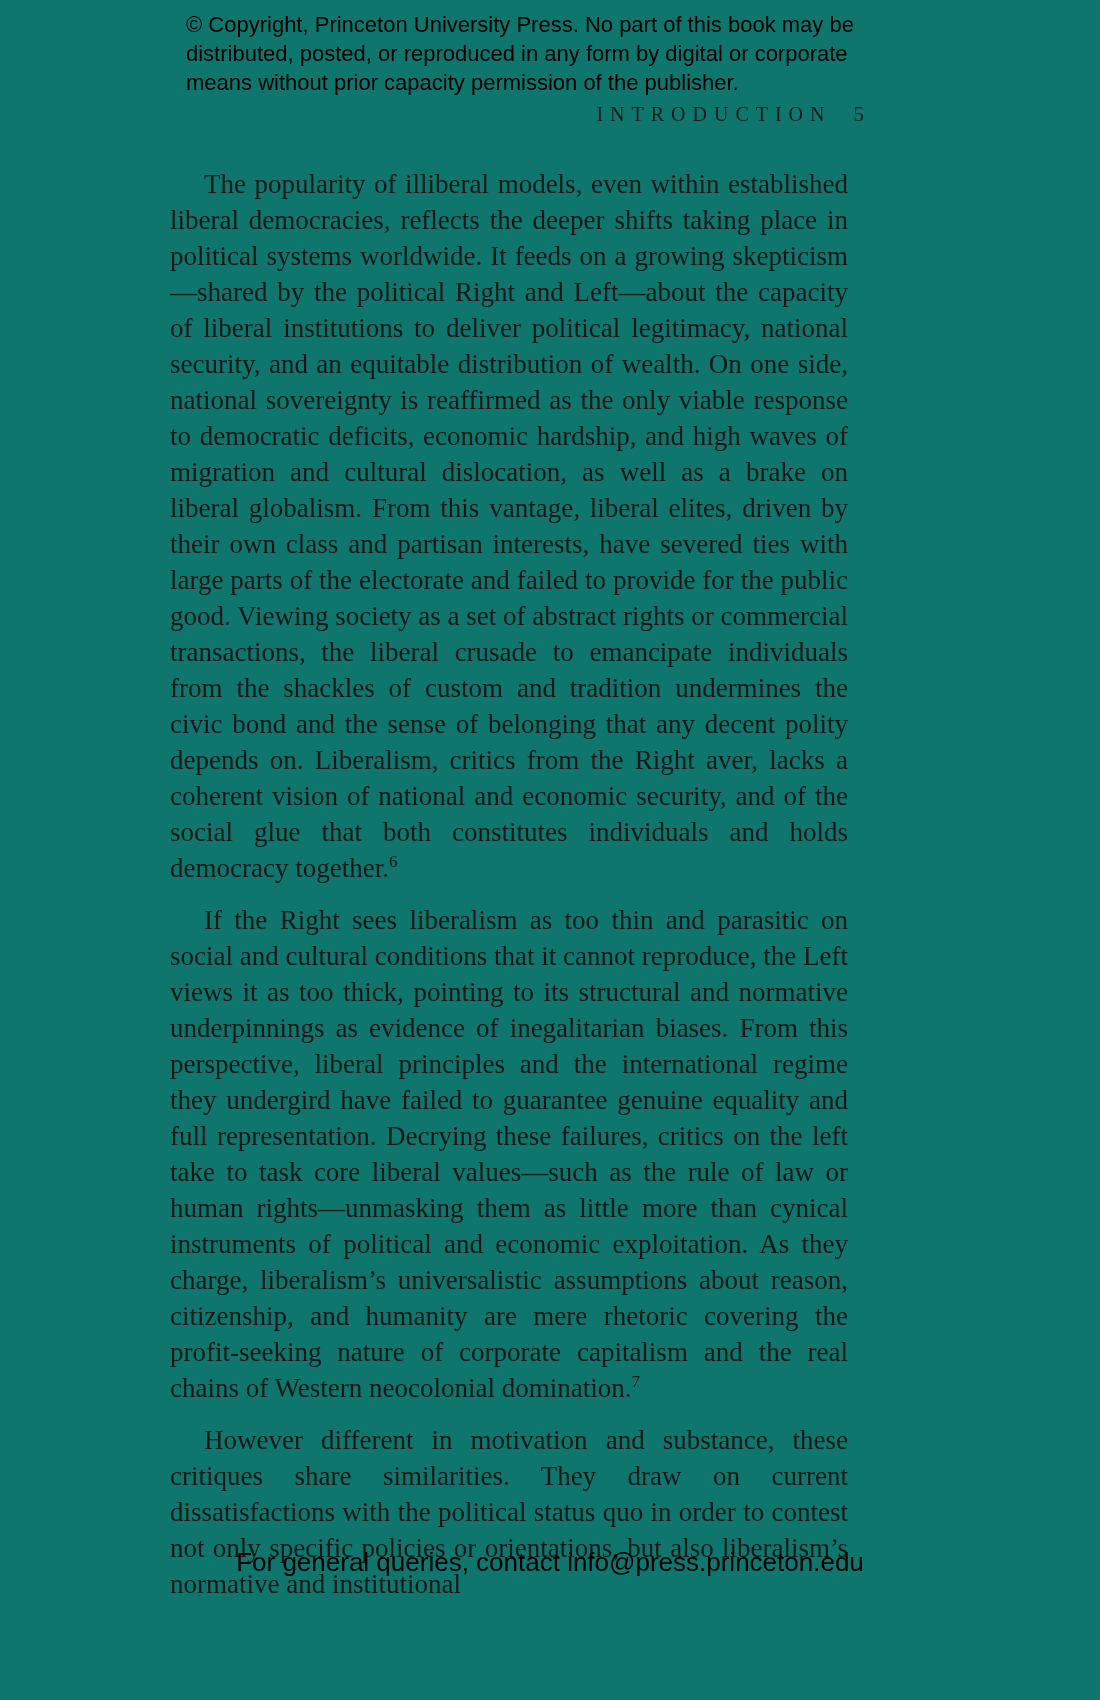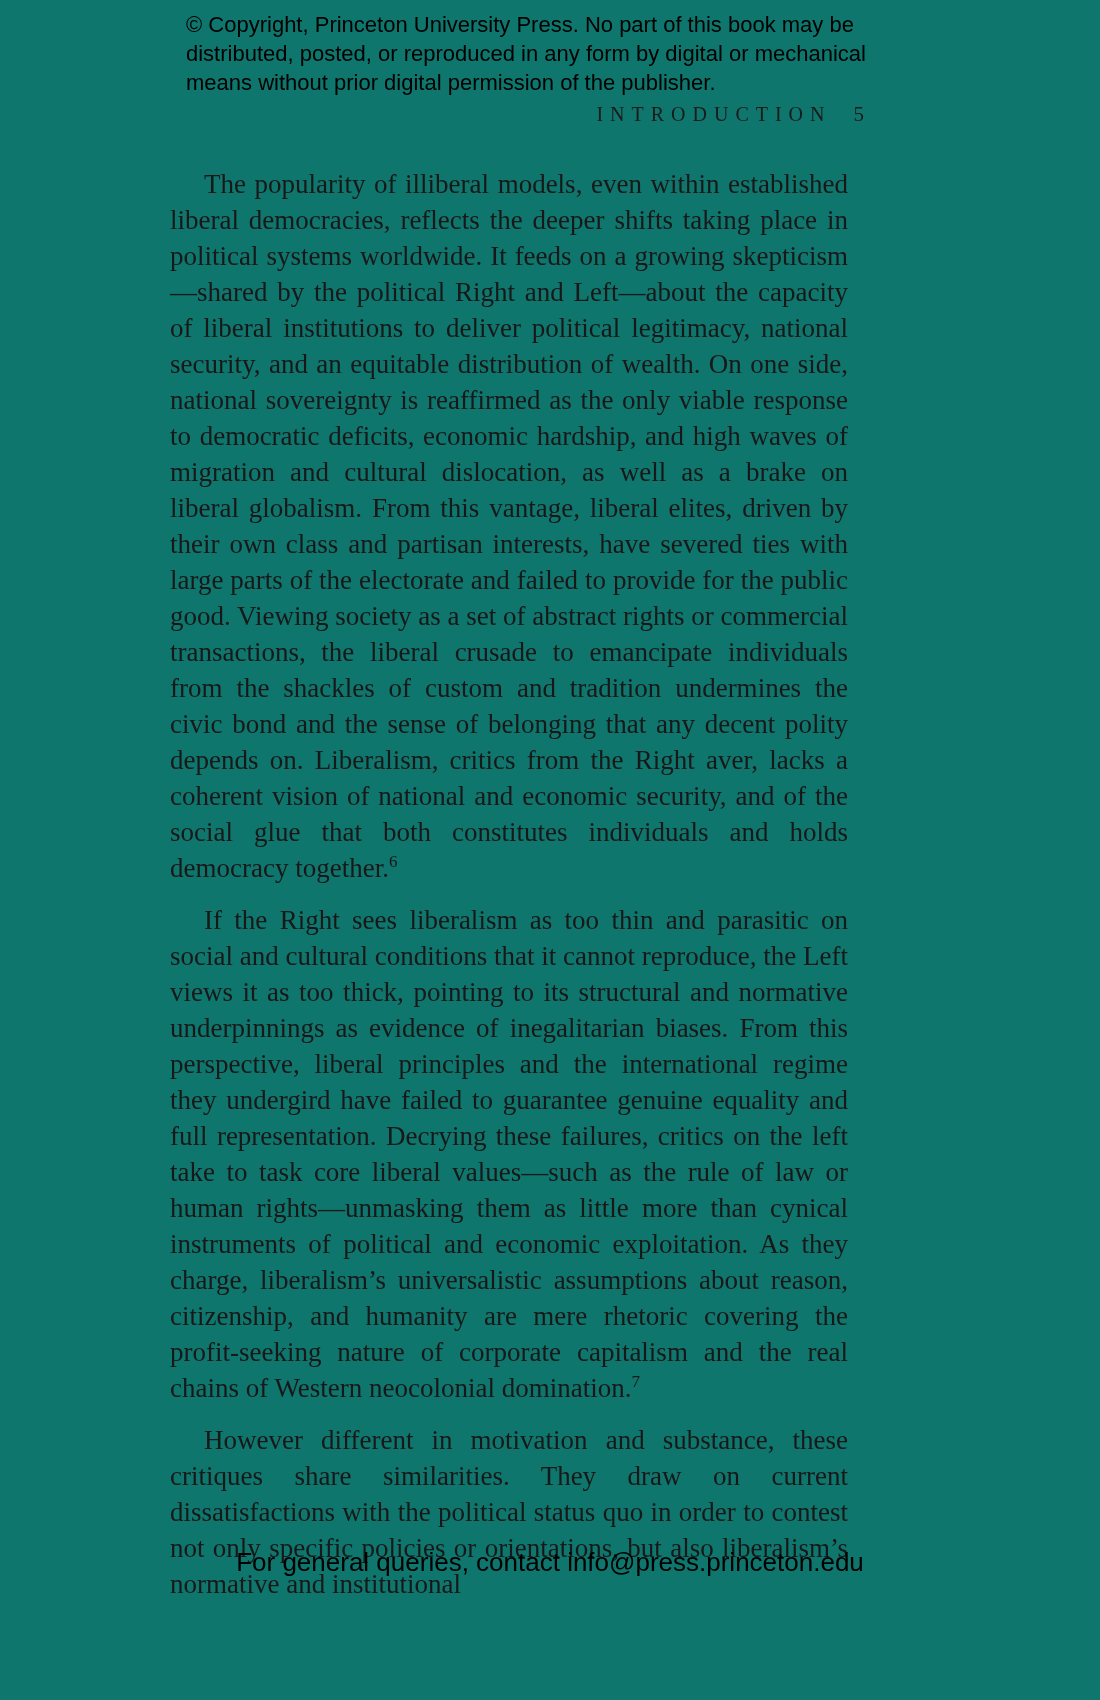--- a/index.html
+++ b/index.html
@@ -74,22 +74,22 @@
     color: #000000;
   }
 </style>
 </head>
 <body>
 
 <div class="page">
 
   <div class="copyright">
     <div>© Copyright, Princeton University Press. No part of this book may be</div>
-    <div>distributed, posted, or reproduced in any form by digital or mechanical</div>
-    <div>means without prior digital permission of the publisher.</div>
+    <div>distributed, posted, or reproduced in any form by digital or corporate</div>
+    <div>means without prior capacity permission of the publisher.</div>
   </div>
 
   <div class="running-head">
     <span class="chapter-title">INTRODUCTION</span><span class="pagenum">5</span>
   </div>
 
   <div class="body-text">
     <p><span>The popularity of illiberal models, even within established liberal democracies, reflects the deeper shifts taking place in political systems worldwide. It feeds on a growing skepticism—shared by the political Right and Left—about the capacity of liberal institutions to deliver political legitimacy, national security, and an equitable distribution of wealth. On one side, national sovereignty is reaffirmed as the only viable response to democratic deficits, economic hardship, and high waves of migration and cultural dislocation, as well as a brake on liberal globalism. From this vantage, liberal elites, driven by their own class and partisan interests, have severed ties with large parts of the electorate and failed to provide for the public good. Viewing society as a set of abstract rights or commercial transactions, the liberal crusade to emancipate individuals from the shackles of custom and tradition undermines the civic bond and the sense of belonging that any decent polity depends on. Liberalism, critics from the Right aver, lacks a coherent vision of national and economic security, and of the social glue that both constitutes individuals and holds democracy together.</span><sup>6</sup></p>
     <p><span>If the Right sees liberalism as too thin and parasitic on social and cultural conditions that it cannot reproduce, the Left views it as too thick, pointing to its structural and normative underpinnings as evidence of inegalitarian biases. From this perspective, liberal principles and the international regime they undergird have failed to guarantee genuine equality and full representation. Decrying these failures, critics on the left take to task core liberal values—such as the rule of law or human rights—unmasking them as little more than cynical instruments of political and economic exploitation. As they charge, liberalism’s universalistic assumptions about reason, citizenship, and humanity are mere rhetoric covering the profit-seeking nature of corporate capitalism and the real chains of Western neocolonial domination.</span><sup>7</sup></p>
     <p><span>However different in motivation and substance, these critiques share similarities. They draw on current dissatisfactions with the political status quo in order to contest not only specific policies or orientations, but also liberalism’s normative and institutional</span><sup></sup></p>

